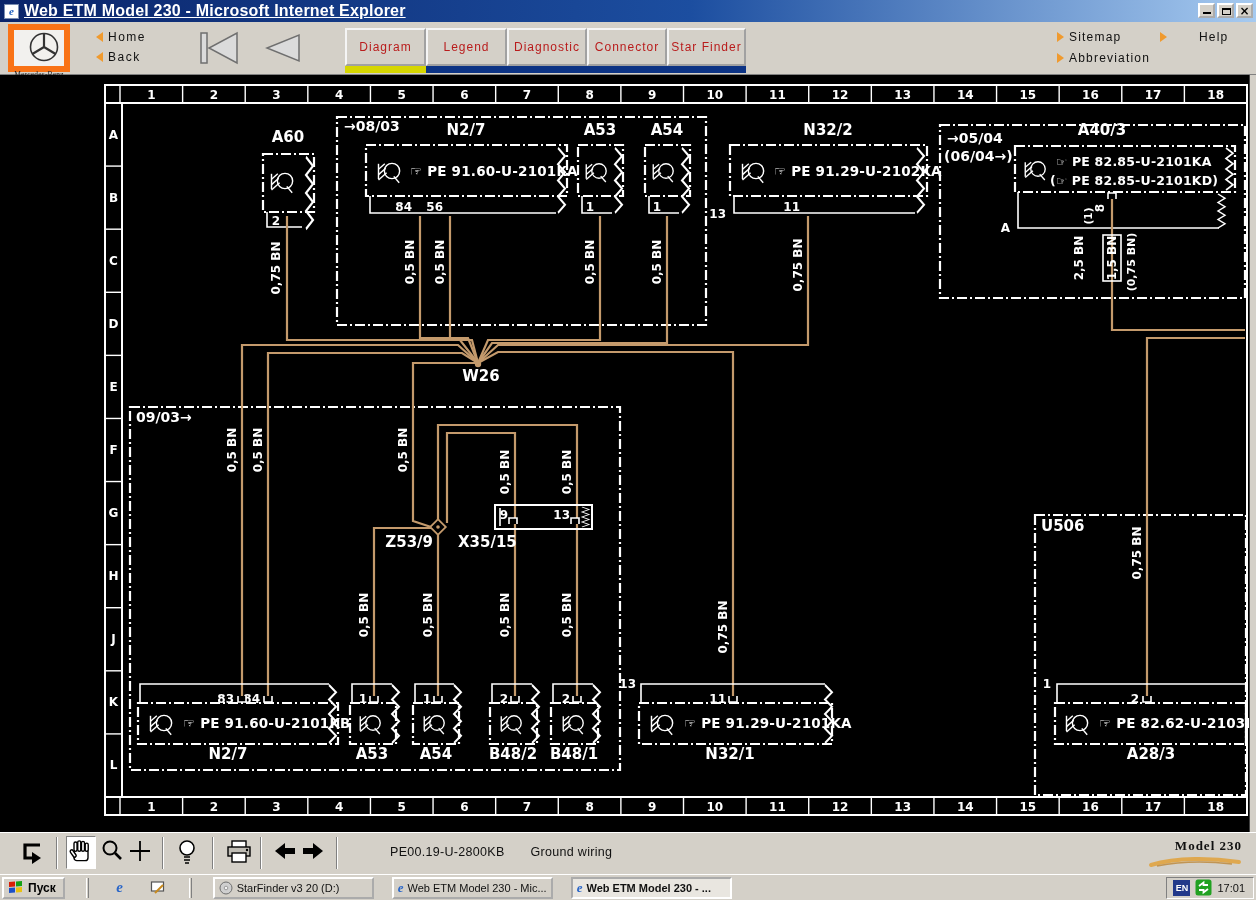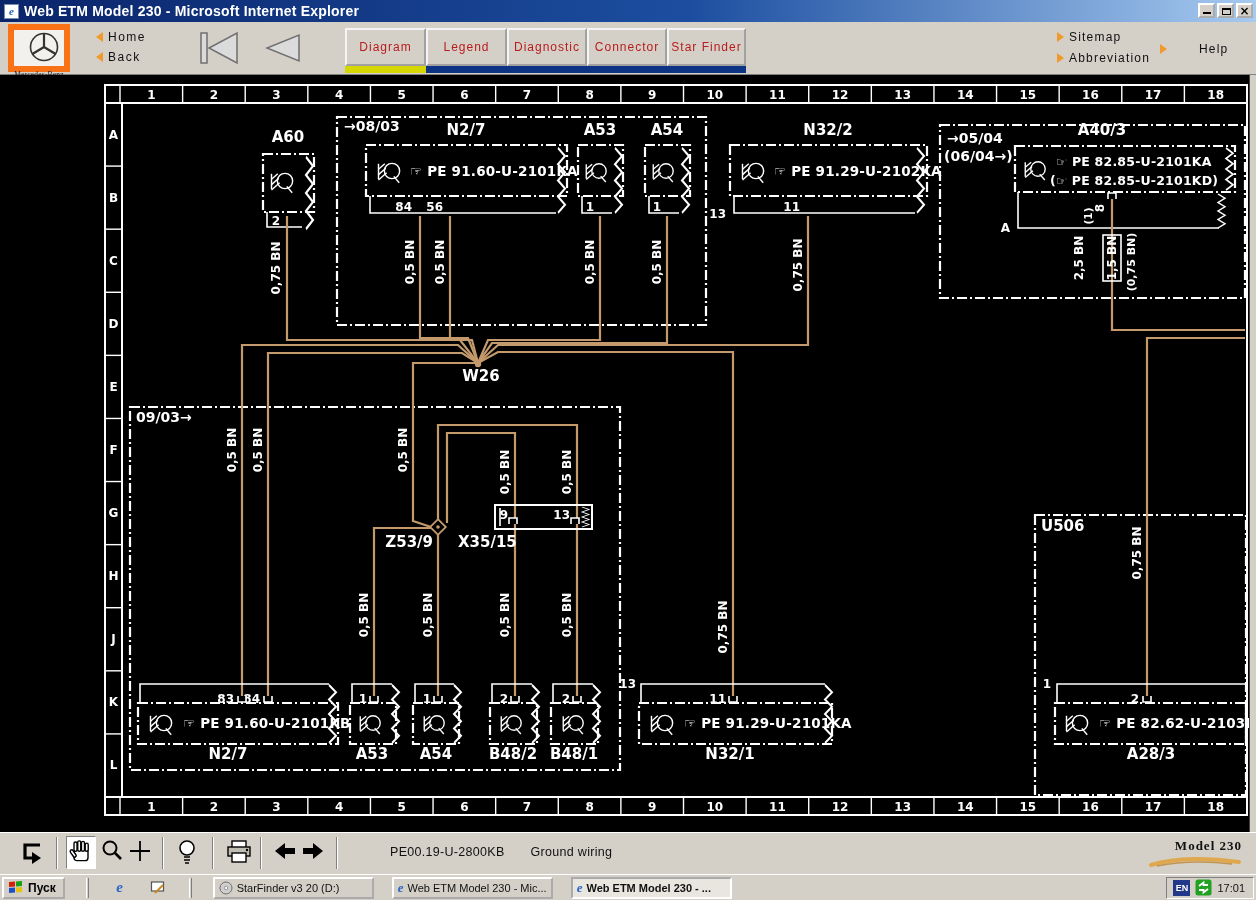--- a/index.html
+++ b/index.html
@@ -6,21 +6,21 @@
   html,body { width:1256px; height:900px; background:#000; overflow:hidden;
     font-family:"Liberation Sans", sans-serif; }
   .screen { position:relative; width:1256px; height:900px; }
 
   
   .titlebar { position:relative; height:22px;
     background:linear-gradient(90deg,#0a246a 0%,#1c4ea0 55%,#a6caf0 100%);
     display:flex; align-items:center; padding-left:4px; }
   .titlebar .doc-ico { width:15px; height:15px; background:#fff; border:1px solid #7a8db0;
     color:#1d5fbf; font:italic bold 11px "Liberation Serif",serif; text-align:center; line-height:13px; }
-  .titlebar .ttl { color:#fff; font-weight:bold; font-size:14px; margin-left:5px; letter-spacing:.2px; }
+  .titlebar .ttl { color:#fff; font-weight:bold; font-size:16px; margin-left:5px; letter-spacing:.2px;text-decoration:underline; }
   .winbtns { position:absolute; right:3px; top:3px; display:flex; gap:2px; }
   .wbtn { width:17px; height:15px; background:#d4d0c8; border:2px outset #fff;
     position:relative; cursor:default; }
   .wbtn .mn { position:absolute; left:3px; bottom:2px; width:8px; height:2px; background:#000; }
   .wbtn .mx { position:absolute; left:3px; top:3px; width:9px; height:7px; border:1px solid #000; border-top:2px solid #000; }
   .wbtn .cl { position:absolute; left:0; top:-1px; width:100%; text-align:center; font:bold 12px "DejaVu Sans",sans-serif; color:#000; }
 
   
   .toolbar { position:relative; height:53px; background:#d4d0c8; border-bottom:1px solid #808080; }
   .logo { position:absolute; left:8px; top:2px; width:62px; height:48px; background:#f2f1ee;
@@ -149,21 +149,21 @@
     <div class="tab" style="left:667px;width:79px">
         <span>Star Finder</span>
       </div>
     <div class="tabstrip strip-yellow"></div>
     <div class="tabstrip strip-navy"></div>
 
     <div class="rlink" style="left:1057px; top:8px;">
       <span class="tri-r"></span>
       <span>Sitemap</span>
     </div>
-    <div class="rlink" style="left:1160px; top:20px;gap:32px;">
+    <div class="rlink" style="left:1160px; top:8px;gap:32px;">
       <span class="tri-r"></span>
       <span>Help</span>
     </div>
     <div class="rlink" style="left:1057px; top:29px;">
       <span class="tri-r"></span>
       <span>Abbreviation</span>
     </div>
   </div>
 
   <div class="content">

